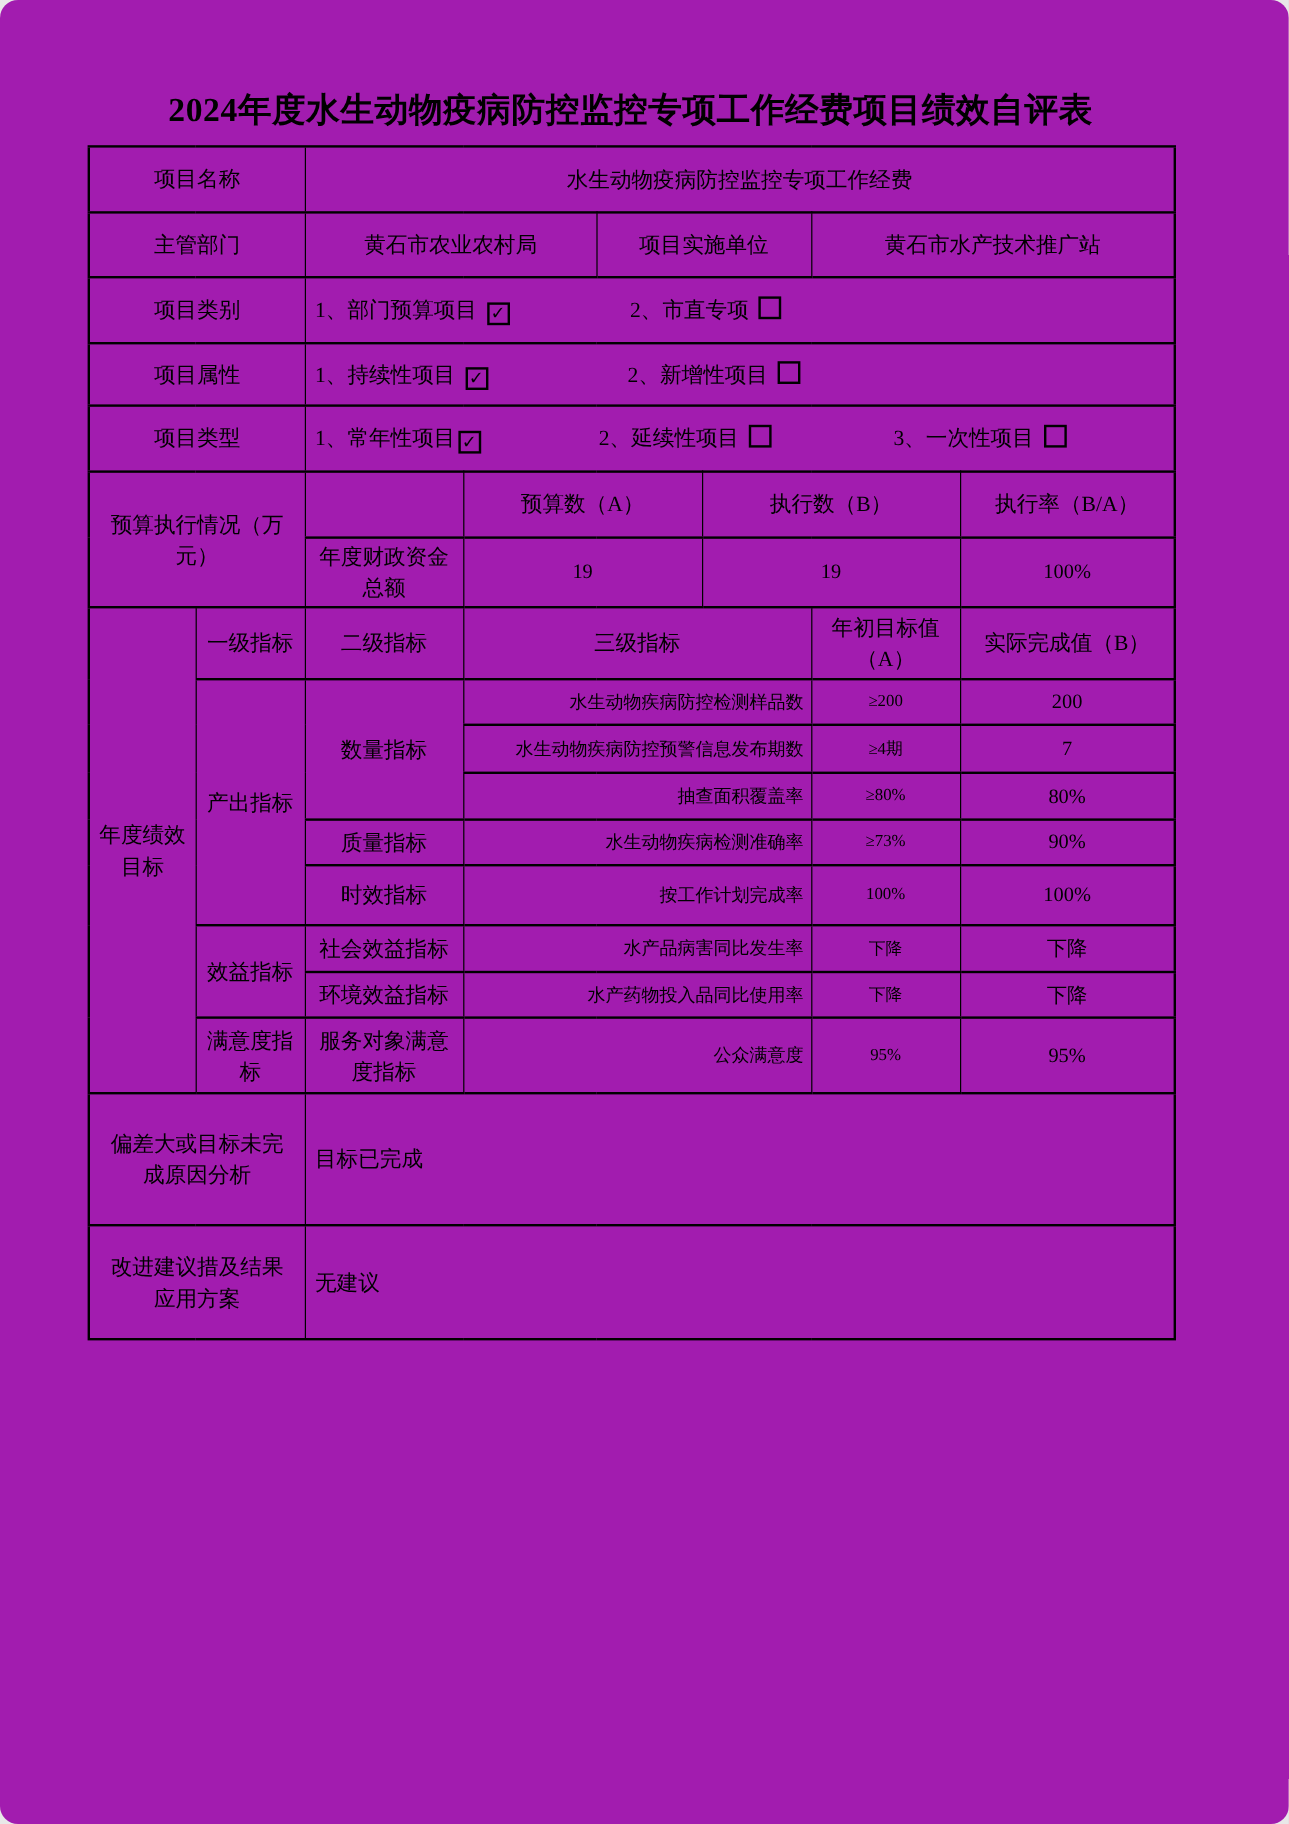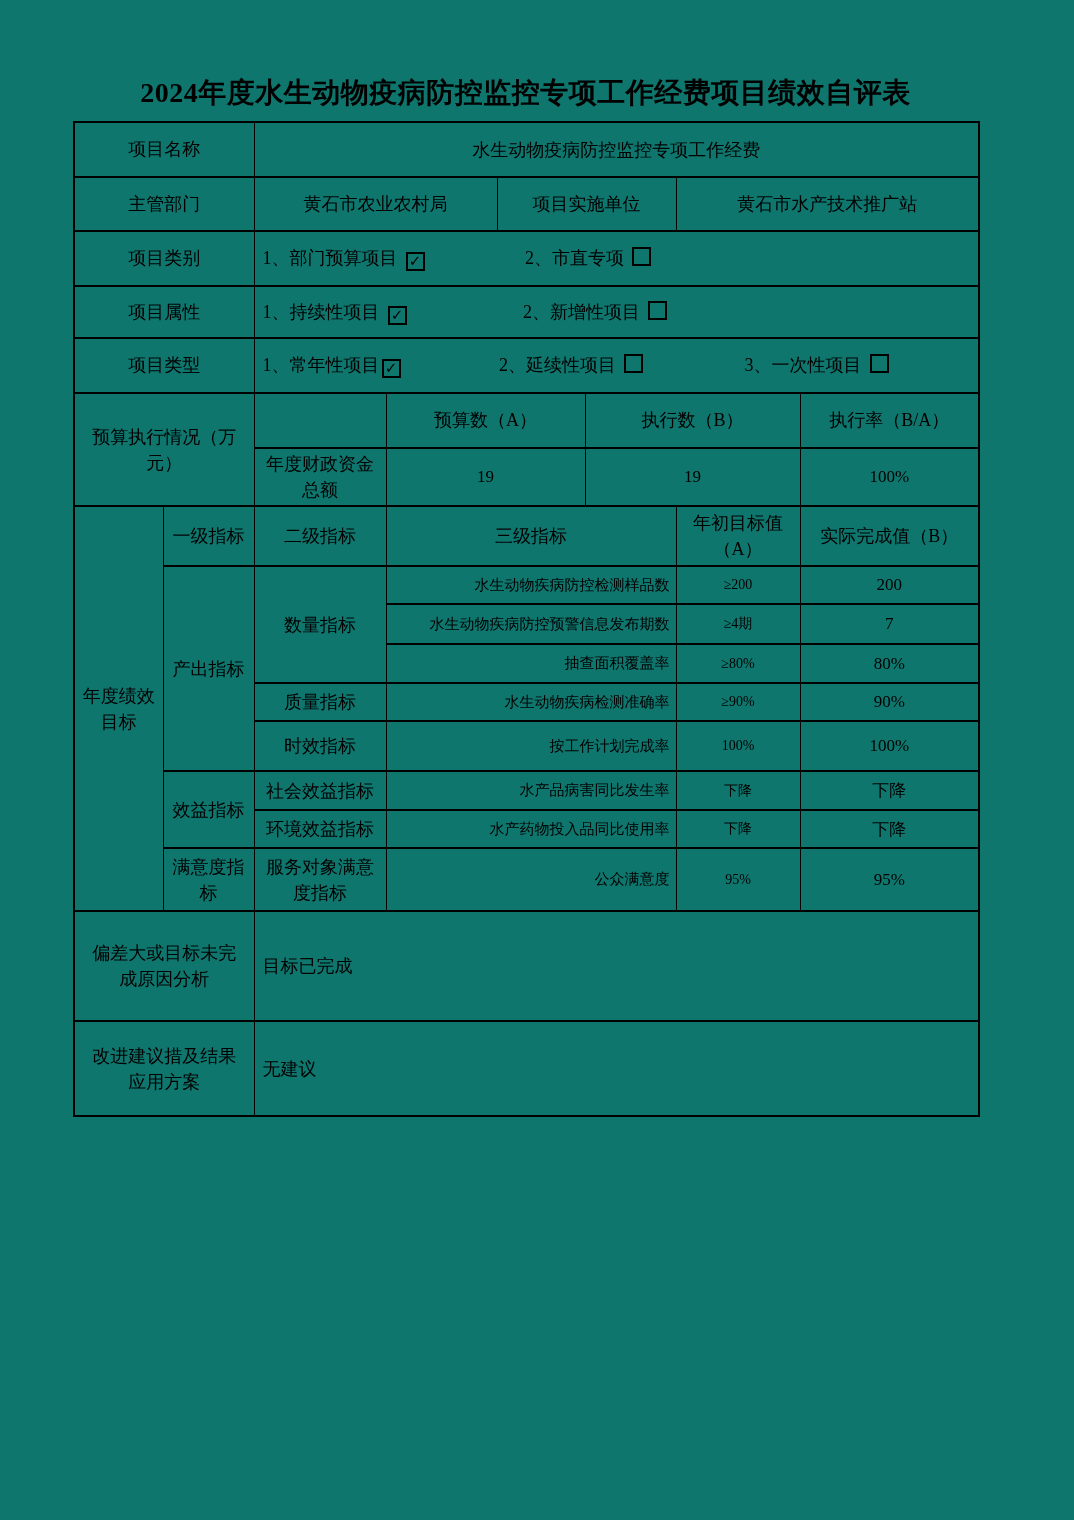--- a/index.html
+++ b/index.html
@@ -1,19 +1,19 @@
 <!DOCTYPE html>
 <html><head>
 <meta charset="utf-8">
 <style>
   html,body{margin:0;padding:0;background:#e8e8e8;}
   .page{
-    width:1074px;height:1520px;background:#0f766e;box-sizing:border-box;
+    width:1074px;height:1520px;background:#a21caf;box-sizing:border-box;
     padding:72px 0 0 73px;
-    font-family:"Liberation Serif","DejaVu Serif",serif;color:#000;
+    font-family:"Liberation Serif","DejaVu Serif",serif;color:#000;border-radius:15px;
   }
   .title{
     width:905px;text-align:center;font-size:28px;font-weight:bold;
     letter-spacing:0.5px;margin:0 0 7px 0;line-height:42px;
     font-family:"Liberation Serif","DejaVu Serif",serif;
   }
   table.form{
     table-layout:fixed;border-collapse:collapse;width:905px;
     border:2px solid #000;
   }
@@ -141,21 +141,21 @@
 
       <tr style="height:39px">
         <td colspan="3" class="ind">抽查面积覆盖率</td>
         <td class="tgt">≥80%</td>
         <td class="act">80%</td>
       </tr>
 
       <tr style="height:38px">
         <td class="lab">质量指标</td>
         <td colspan="3" class="ind">水生动物疾病检测准确率</td>
-        <td class="tgt">≥90%</td>
+        <td class="tgt">≥73%</td>
         <td class="act">90%</td>
       </tr>
 
       <tr style="height:50px">
         <td class="lab">时效指标</td>
         <td colspan="3" class="ind">按工作计划完成率</td>
         <td class="tgt">100%</td>
         <td class="act">100%</td>
       </tr>
 

